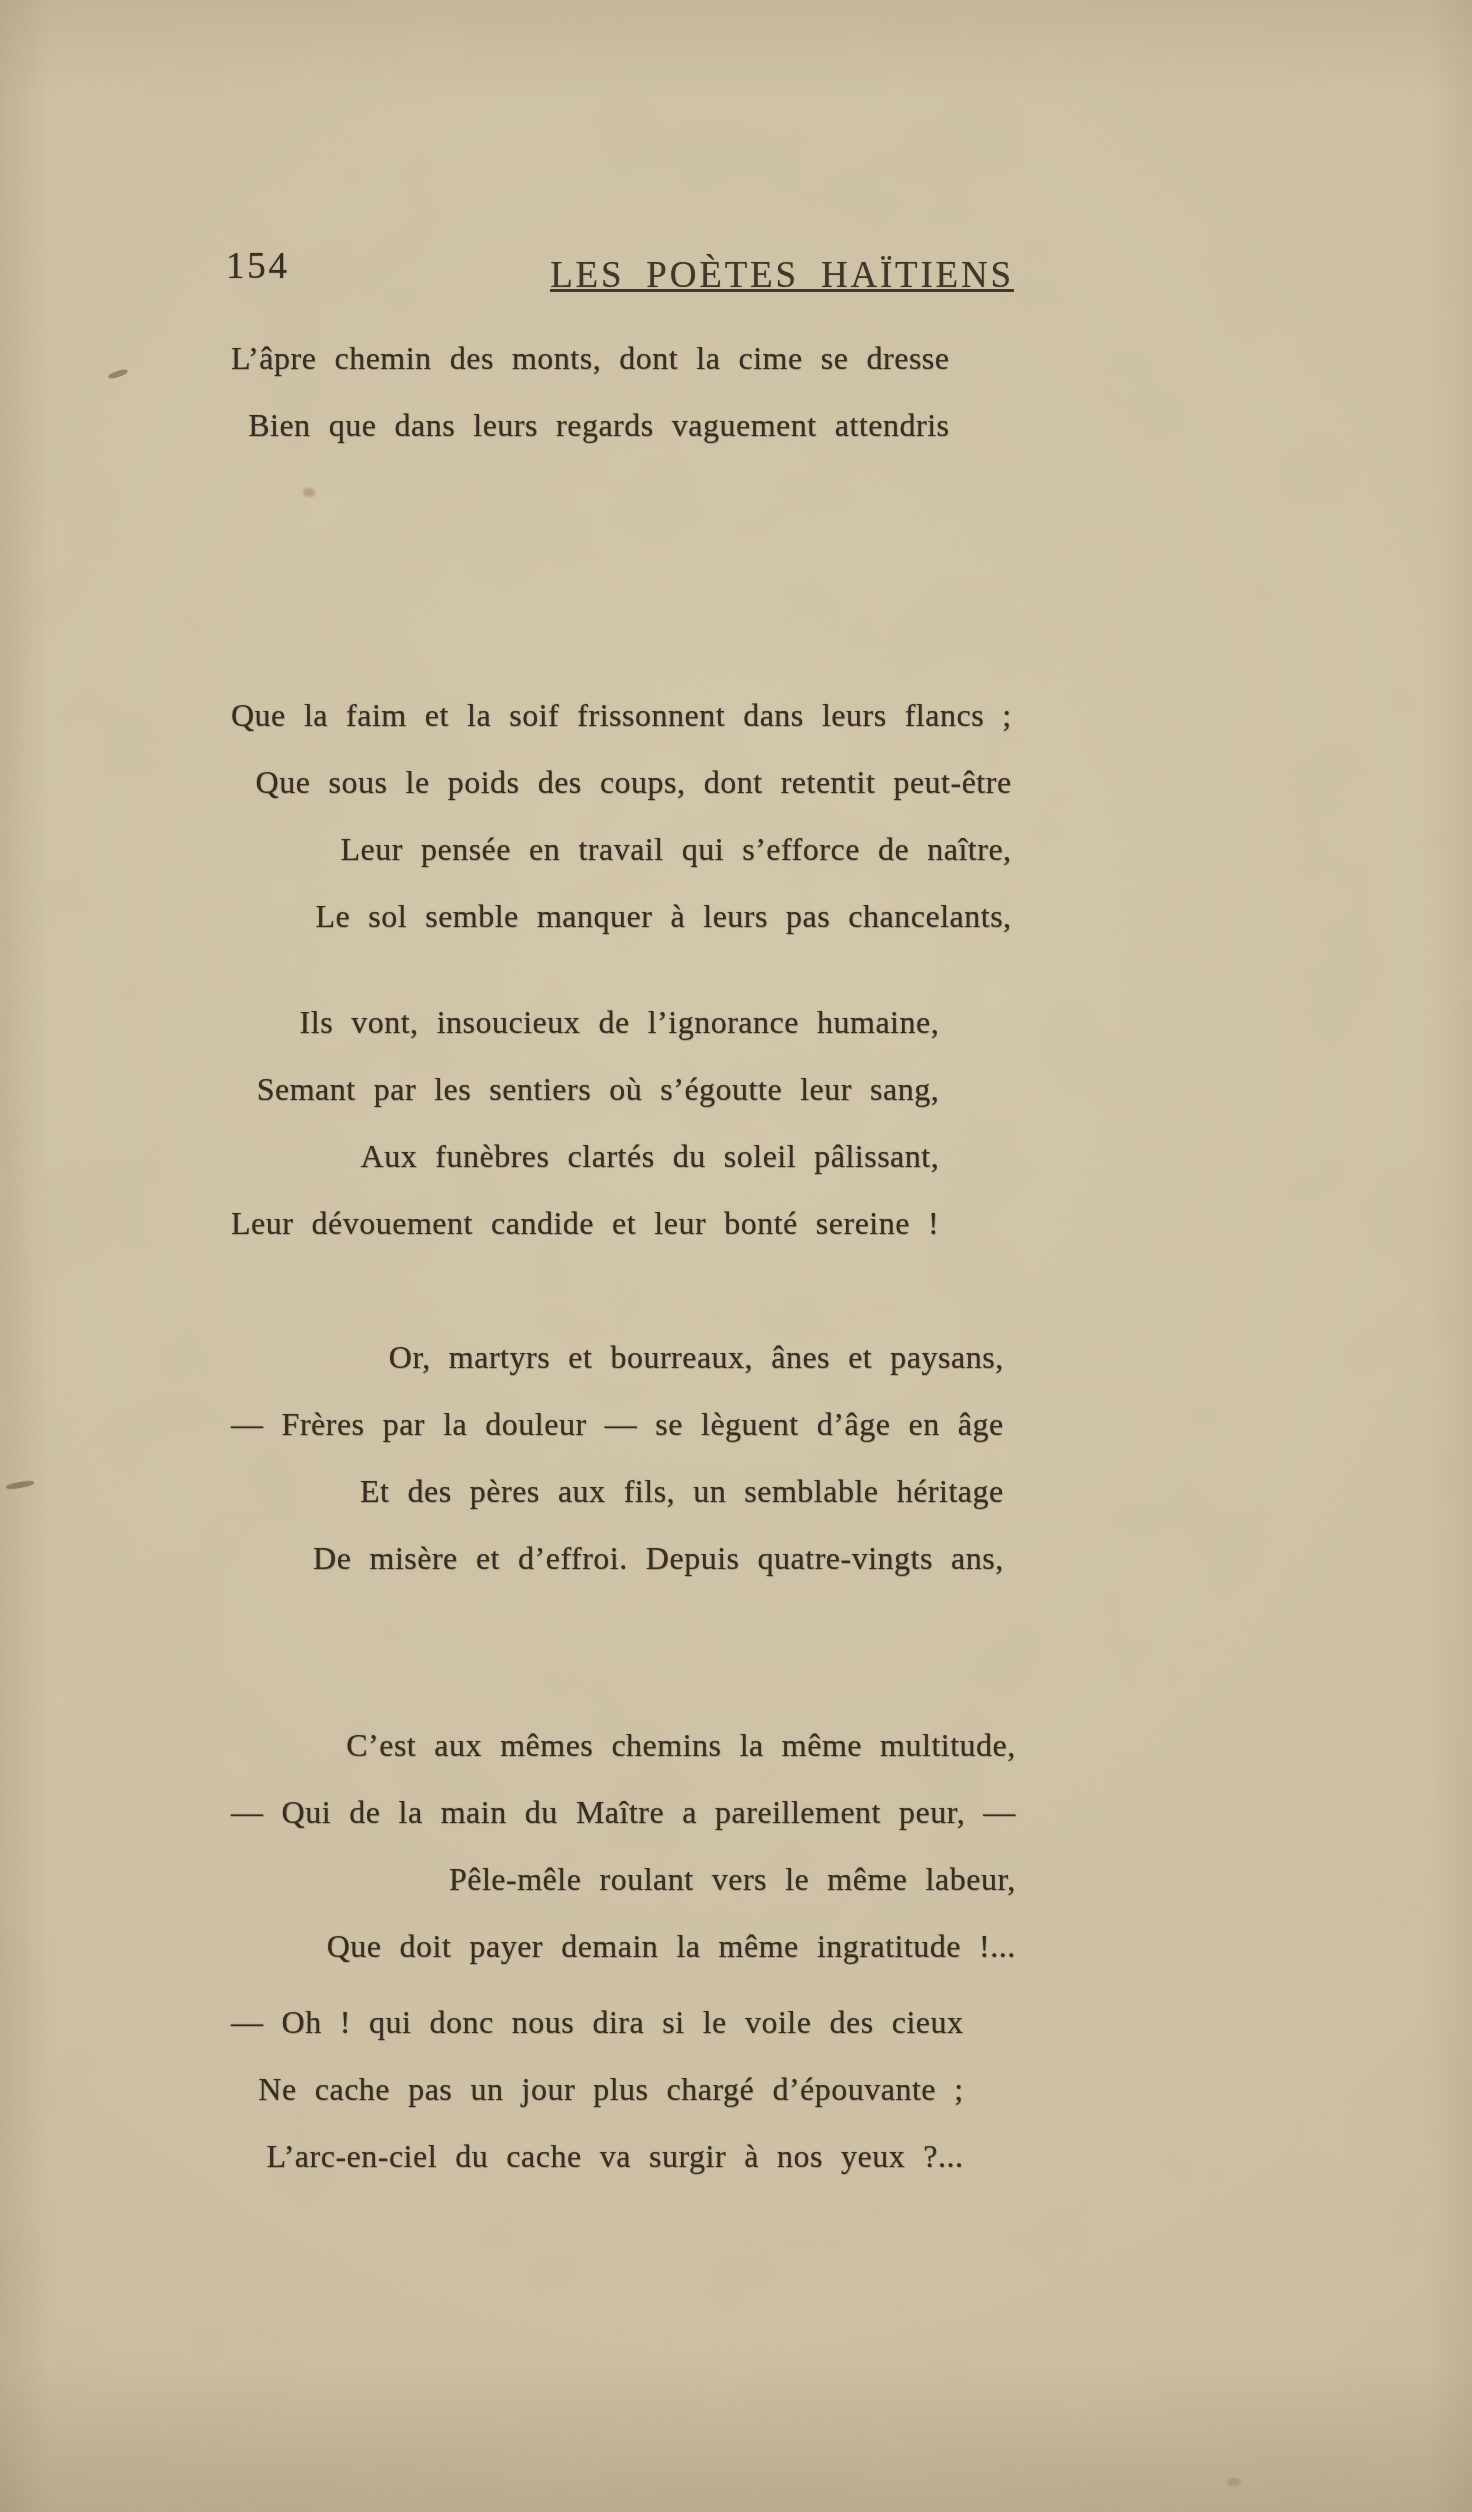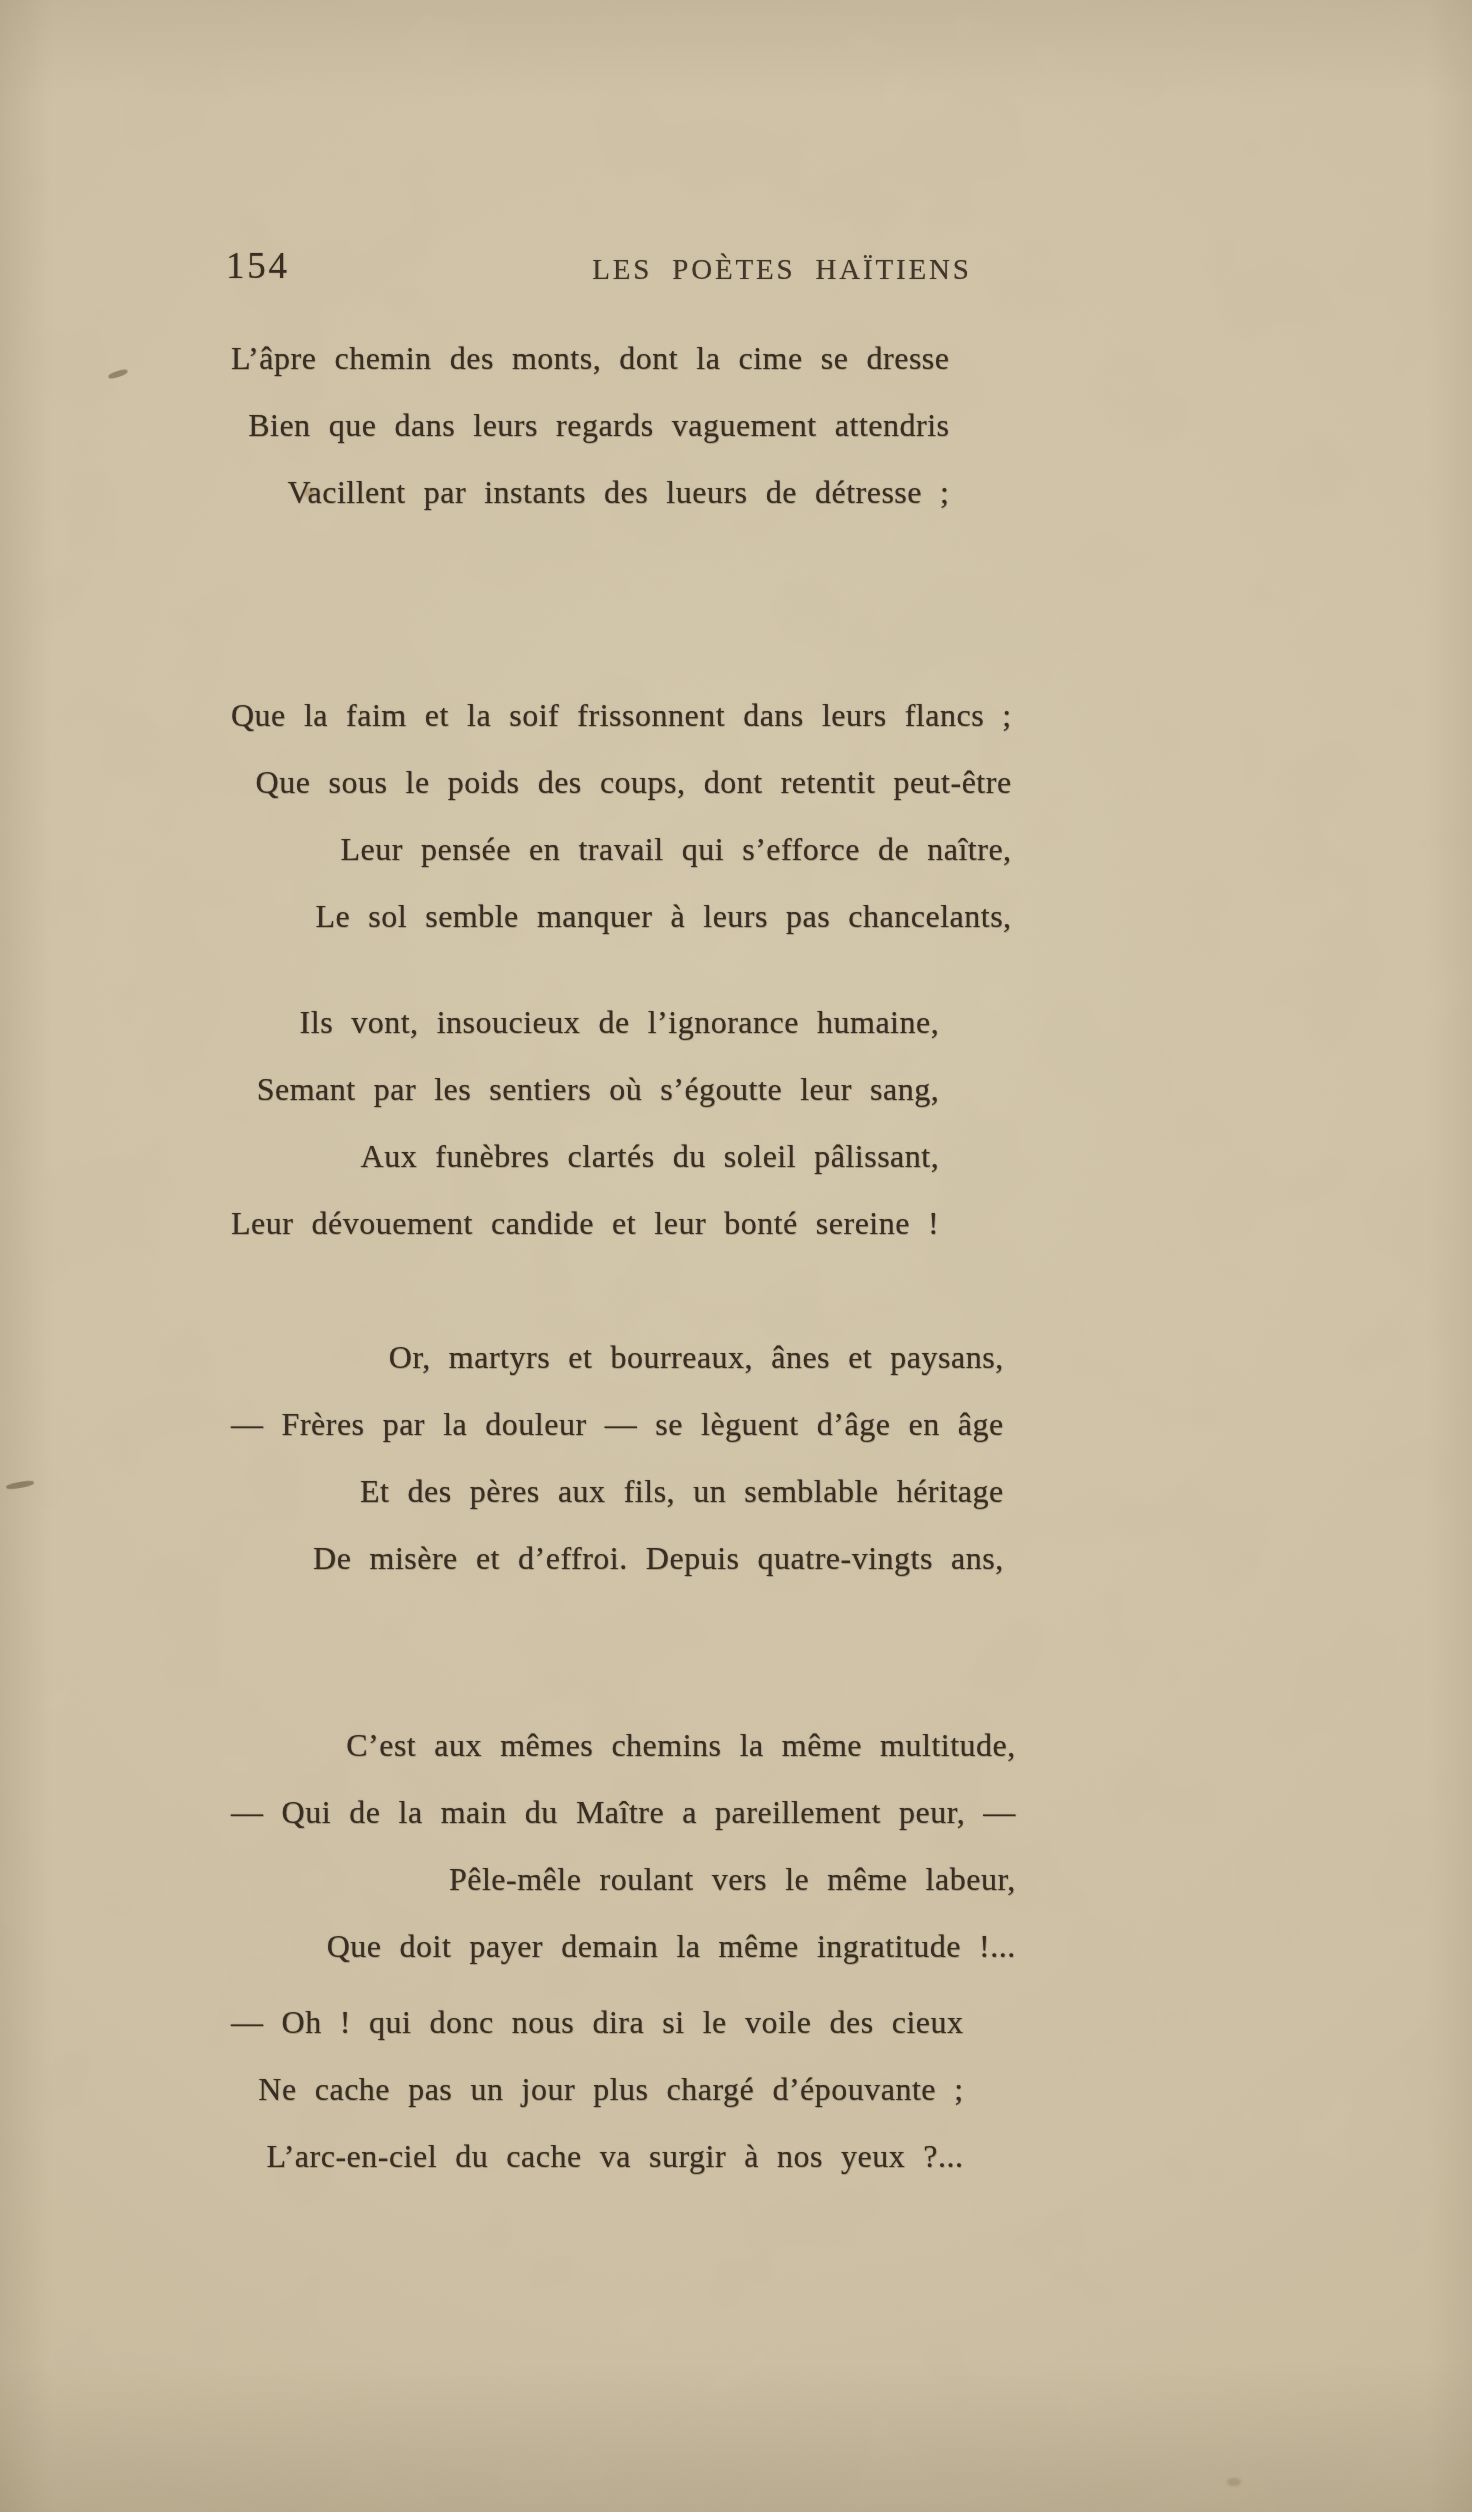--- a/index.html
+++ b/index.html
@@ -25,24 +25,25 @@
   .texture{position:absolute;inset:0;width:100%;height:100%;pointer-events:none;}
   .header-row{position:absolute;left:0;top:0;width:100%;}
   .page-number{
     position:absolute;left:226px;top:244px;
     font-size:37px;letter-spacing:2.8px;
     color:var(--ink,#382e22);
     text-shadow:0 0 1.3px rgba(56,46,34,0.55);
   }
   .running-title{
     position:absolute;left:782px;top:253px;transform:translateX(-50%);
-    font-size:29px;letter-spacing:2.8px;word-spacing:10px;
+    font-size:37px;letter-spacing:2.8px;word-spacing:10px;
     white-space:nowrap;
     color:#41372a;
     text-shadow:0 0 1.1px rgba(56,46,34,0.5);
+    text-decoration:underline;
   }
   .stanza{
     position:absolute;left:231px;
     font-size:32px;line-height:67px;
     letter-spacing:0.5px;word-spacing:0.30em;
     white-space:nowrap;
     text-shadow:0 0 1.2px rgba(56,46,34,0.55), 0.6px 0.8px 0.6px rgba(56,46,34,0.22);
   }
   .s1{top:325px}.s2{top:682px}.s3{top:989px}.s4{top:1324px}.s5{top:1712px}.s6{top:1989px}
   .speck{position:absolute;border-radius:50%;pointer-events:none;}
@@ -75,21 +76,20 @@
   <span class="speck speck-d"></span>
 
   <div class="header-row">
     <span class="page-number">154</span>
     <span class="running-title">LES POÈTES HAÏTIENS</span>
   </div>
 
   <div class="stanza s1">
     <div class="line">L’âpre chemin des monts, dont la cime se dresse</div>
     <div class="line">Bien que dans leurs regards vaguement attendris</div>
-    <div class="line">Vacillent par instants des lueurs de détresse ;</div>
   </div>
 
   <div class="stanza s2">
     <div class="line">Que la faim et la soif frissonnent dans leurs flancs ;</div>
     <div class="line">Que sous le poids des coups, dont retentit peut-être</div>
     <div class="line">Leur pensée en travail qui s’efforce de naître,</div>
     <div class="line">Le sol semble manquer à leurs pas chancelants,</div>
   </div>
 
   <div class="stanza s3">

